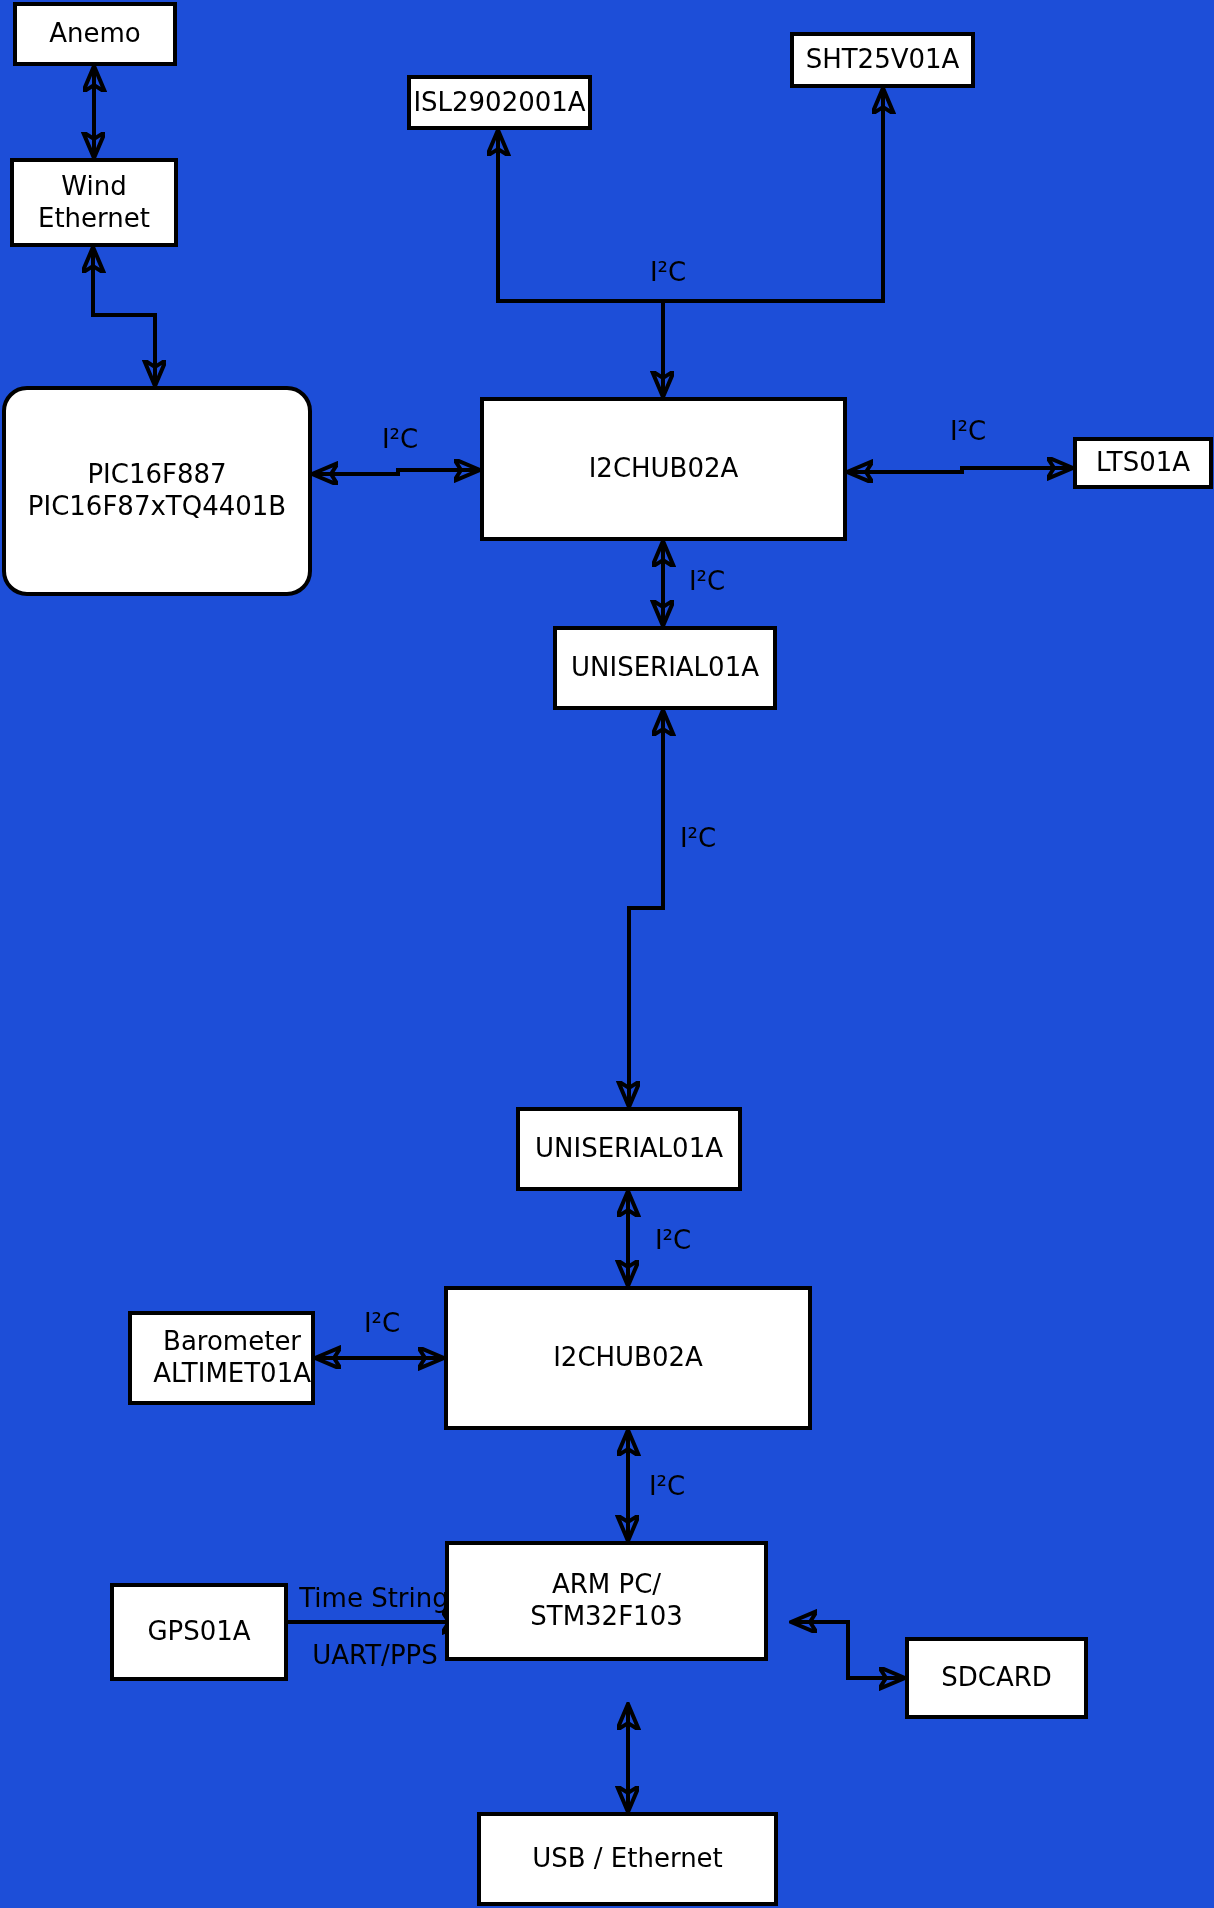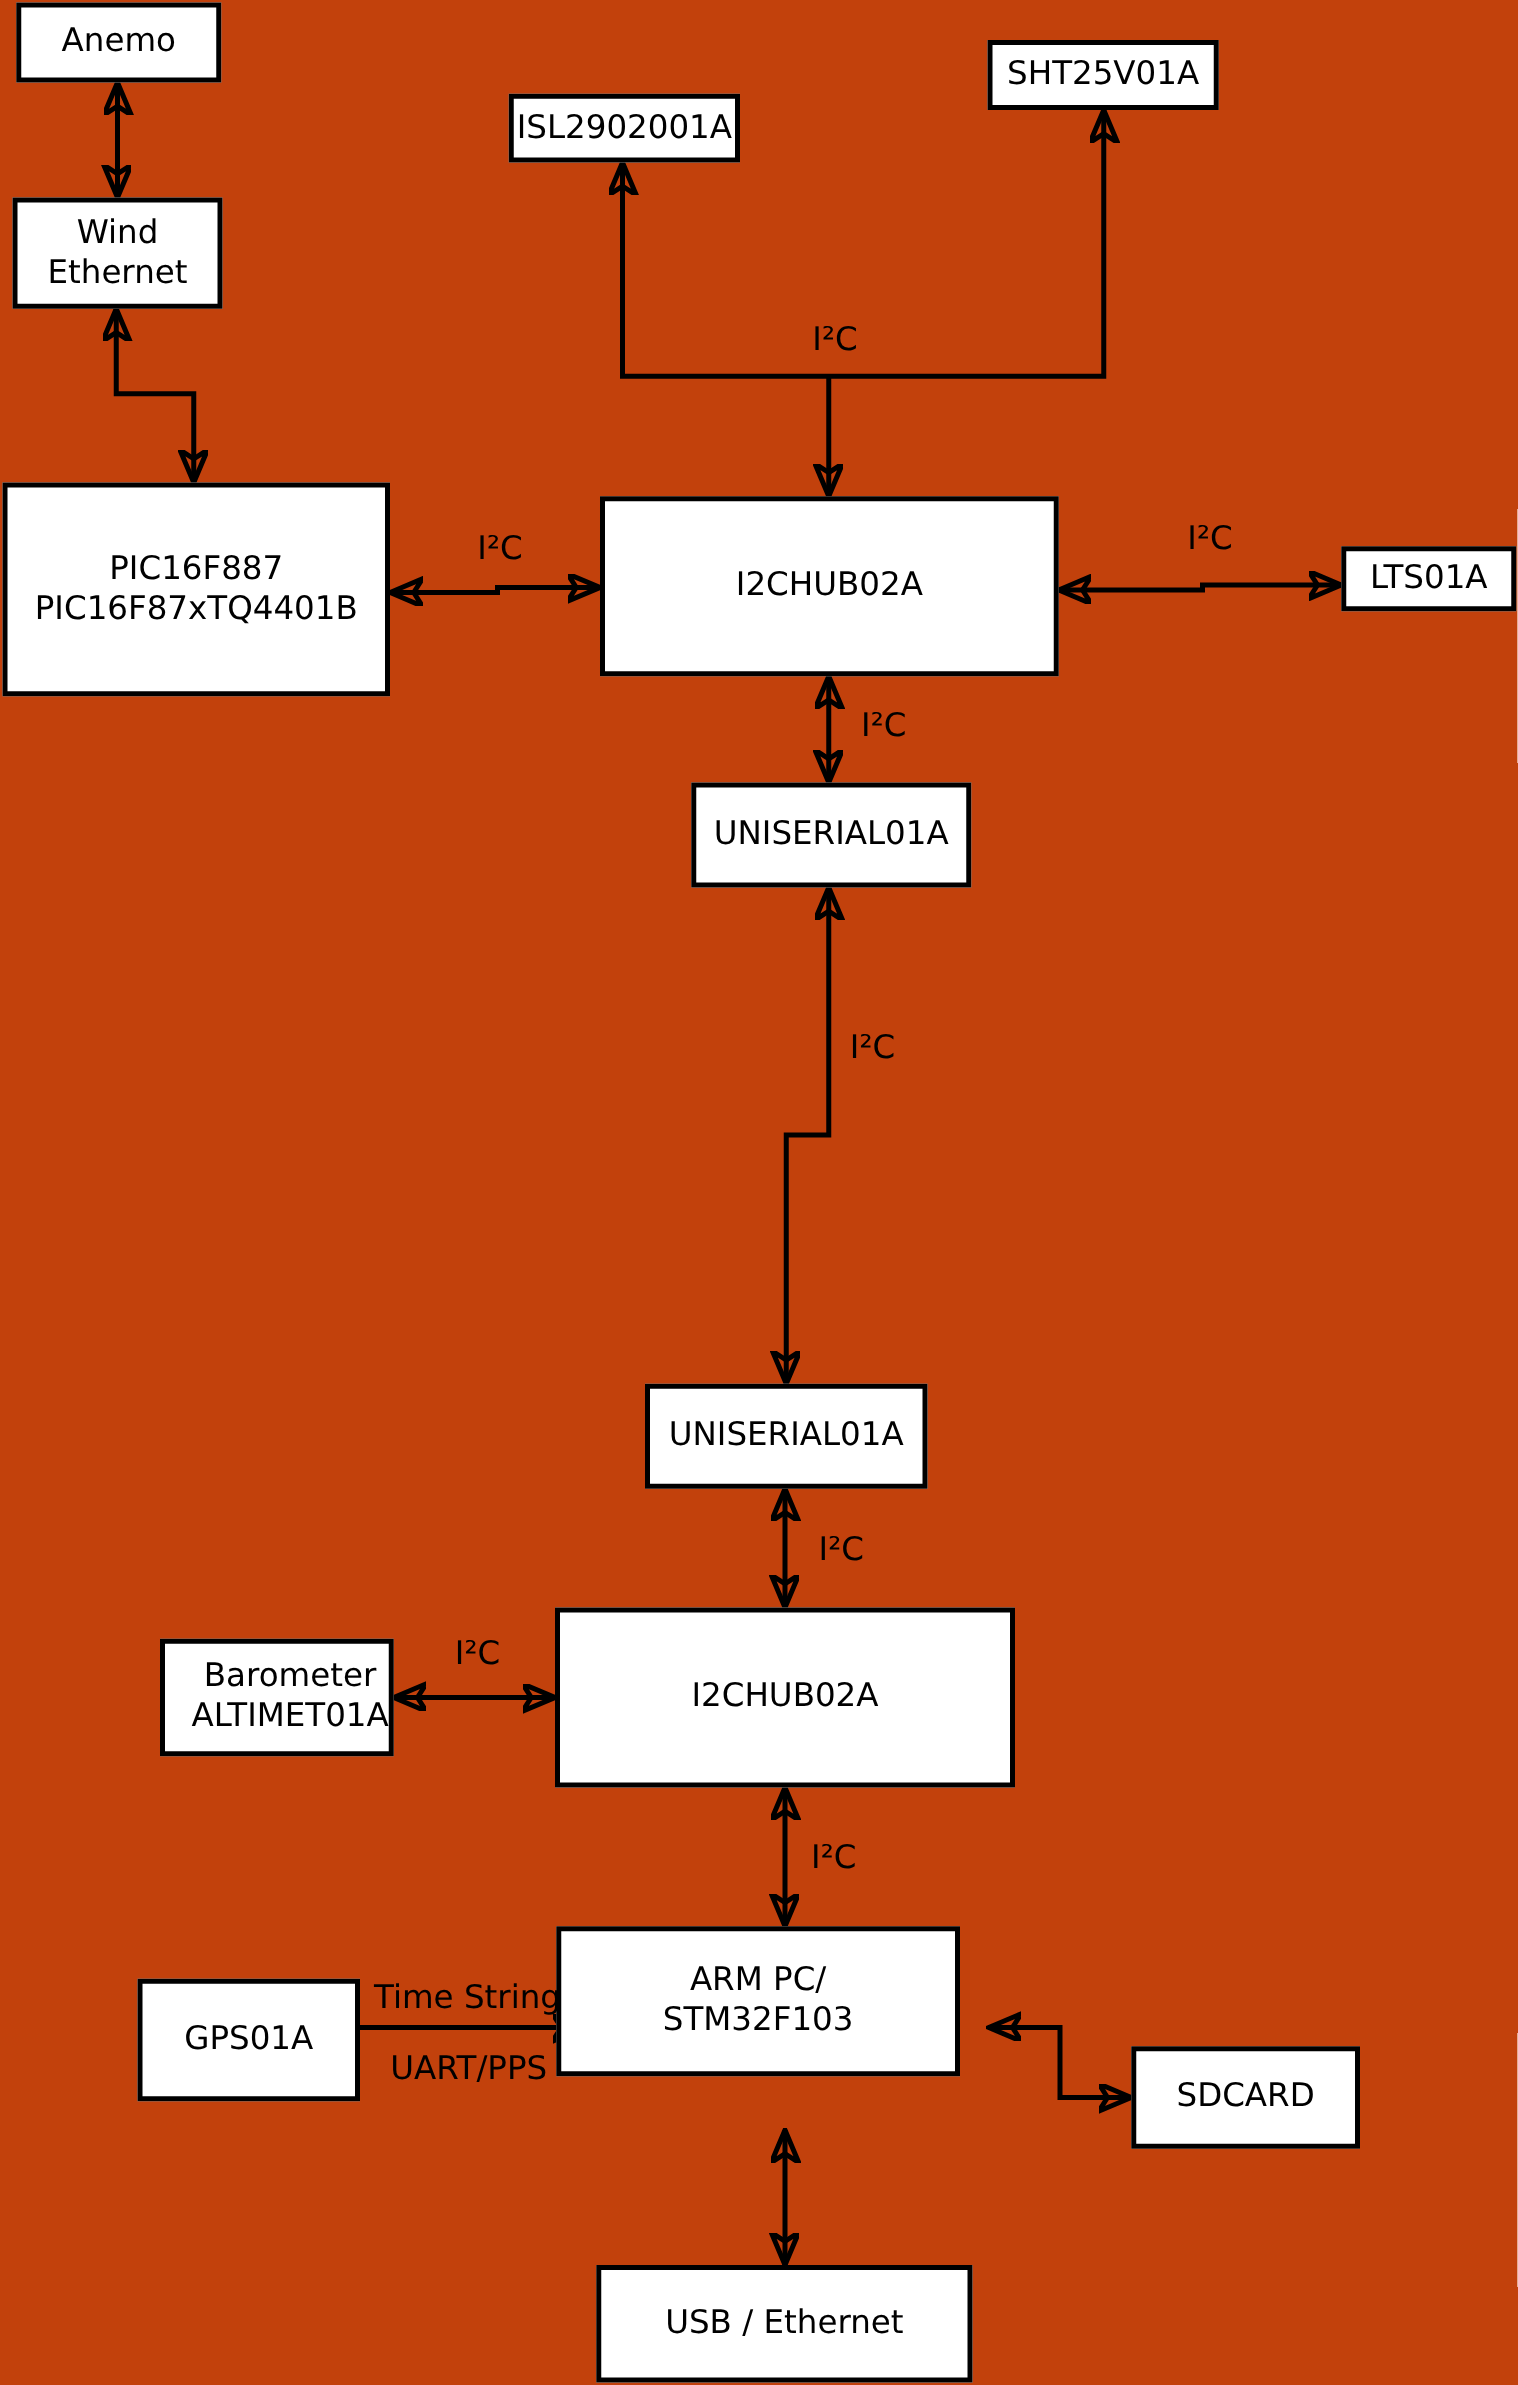--- a/index.html
+++ b/index.html
@@ -5,21 +5,21 @@
 <style>
   html, body {
     margin: 0;
     padding: 0;
     background: #ffffff;
   }
   .canvas {
     position: relative;
     width: 1214px;
     height: 1908px;
-    background: #c2410c;
+    background: #1d4ed8;
     font-family: "DejaVu Sans", "Liberation Sans", sans-serif;
     color: #000000;
     overflow: hidden;
   }
   .wires {
     position: absolute;
     left: 0;
     top: 0;
     width: 1214px;
     height: 1908px;
@@ -86,21 +86,21 @@
 
   <div class="node" style="left:13px; top:2px; width:164px; height:64px;">
     <span class="node-label">Anemo</span>
   </div>
 
   <div class="node" style="left:10px; top:158px; width:168px; height:89px;">
     <span class="node-label">Wind
 Ethernet</span>
   </div>
 
-  <div class="node" style="left:2px; top:386px; width:310px; height:171px;">
+  <div class="node" style="left:2px; top:386px; width:310px; height:210px;border-radius:25px;">
     <span class="node-label">PIC16F887
 PIC16F87xTQ4401B</span>
   </div>
 
   <div class="node" style="left:407px; top:75px; width:185px; height:55px;justify-content:center;">
     <span class="node-label">ISL2902001A</span>
   </div>
 
   <div class="node" style="left:790px; top:32px; width:185px; height:56px;">
     <span class="node-label">SHT25V01A</span>

